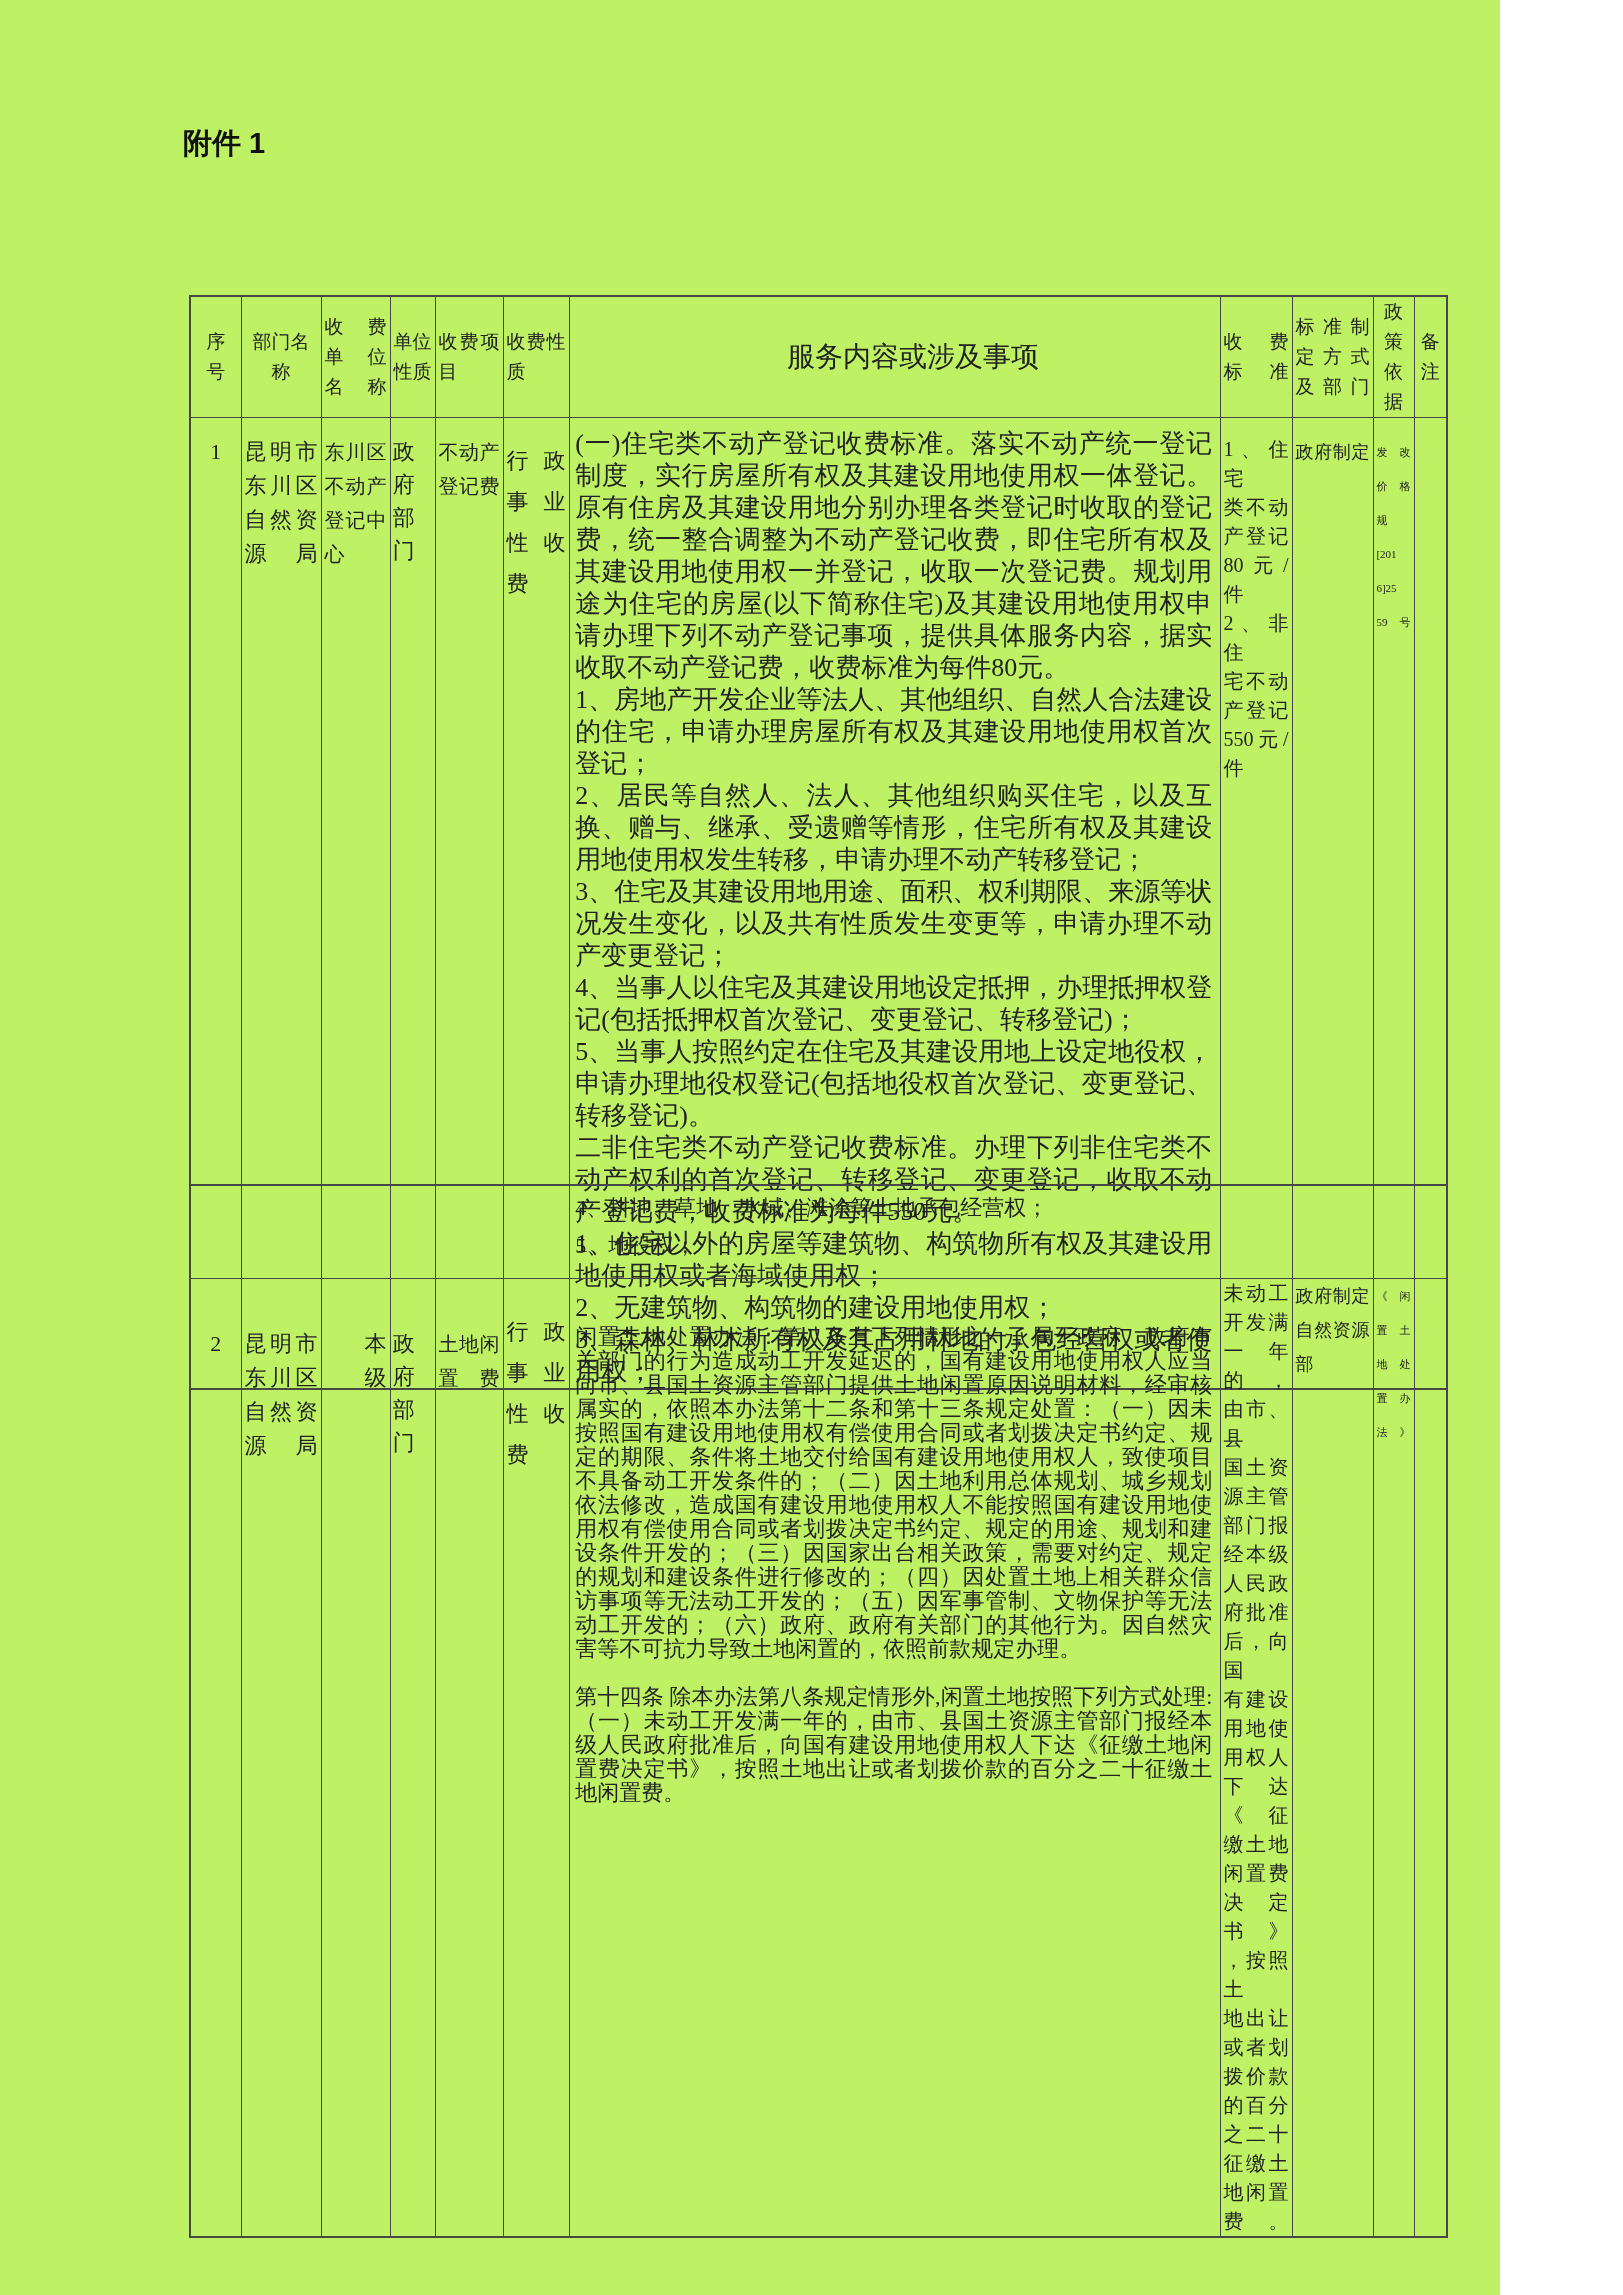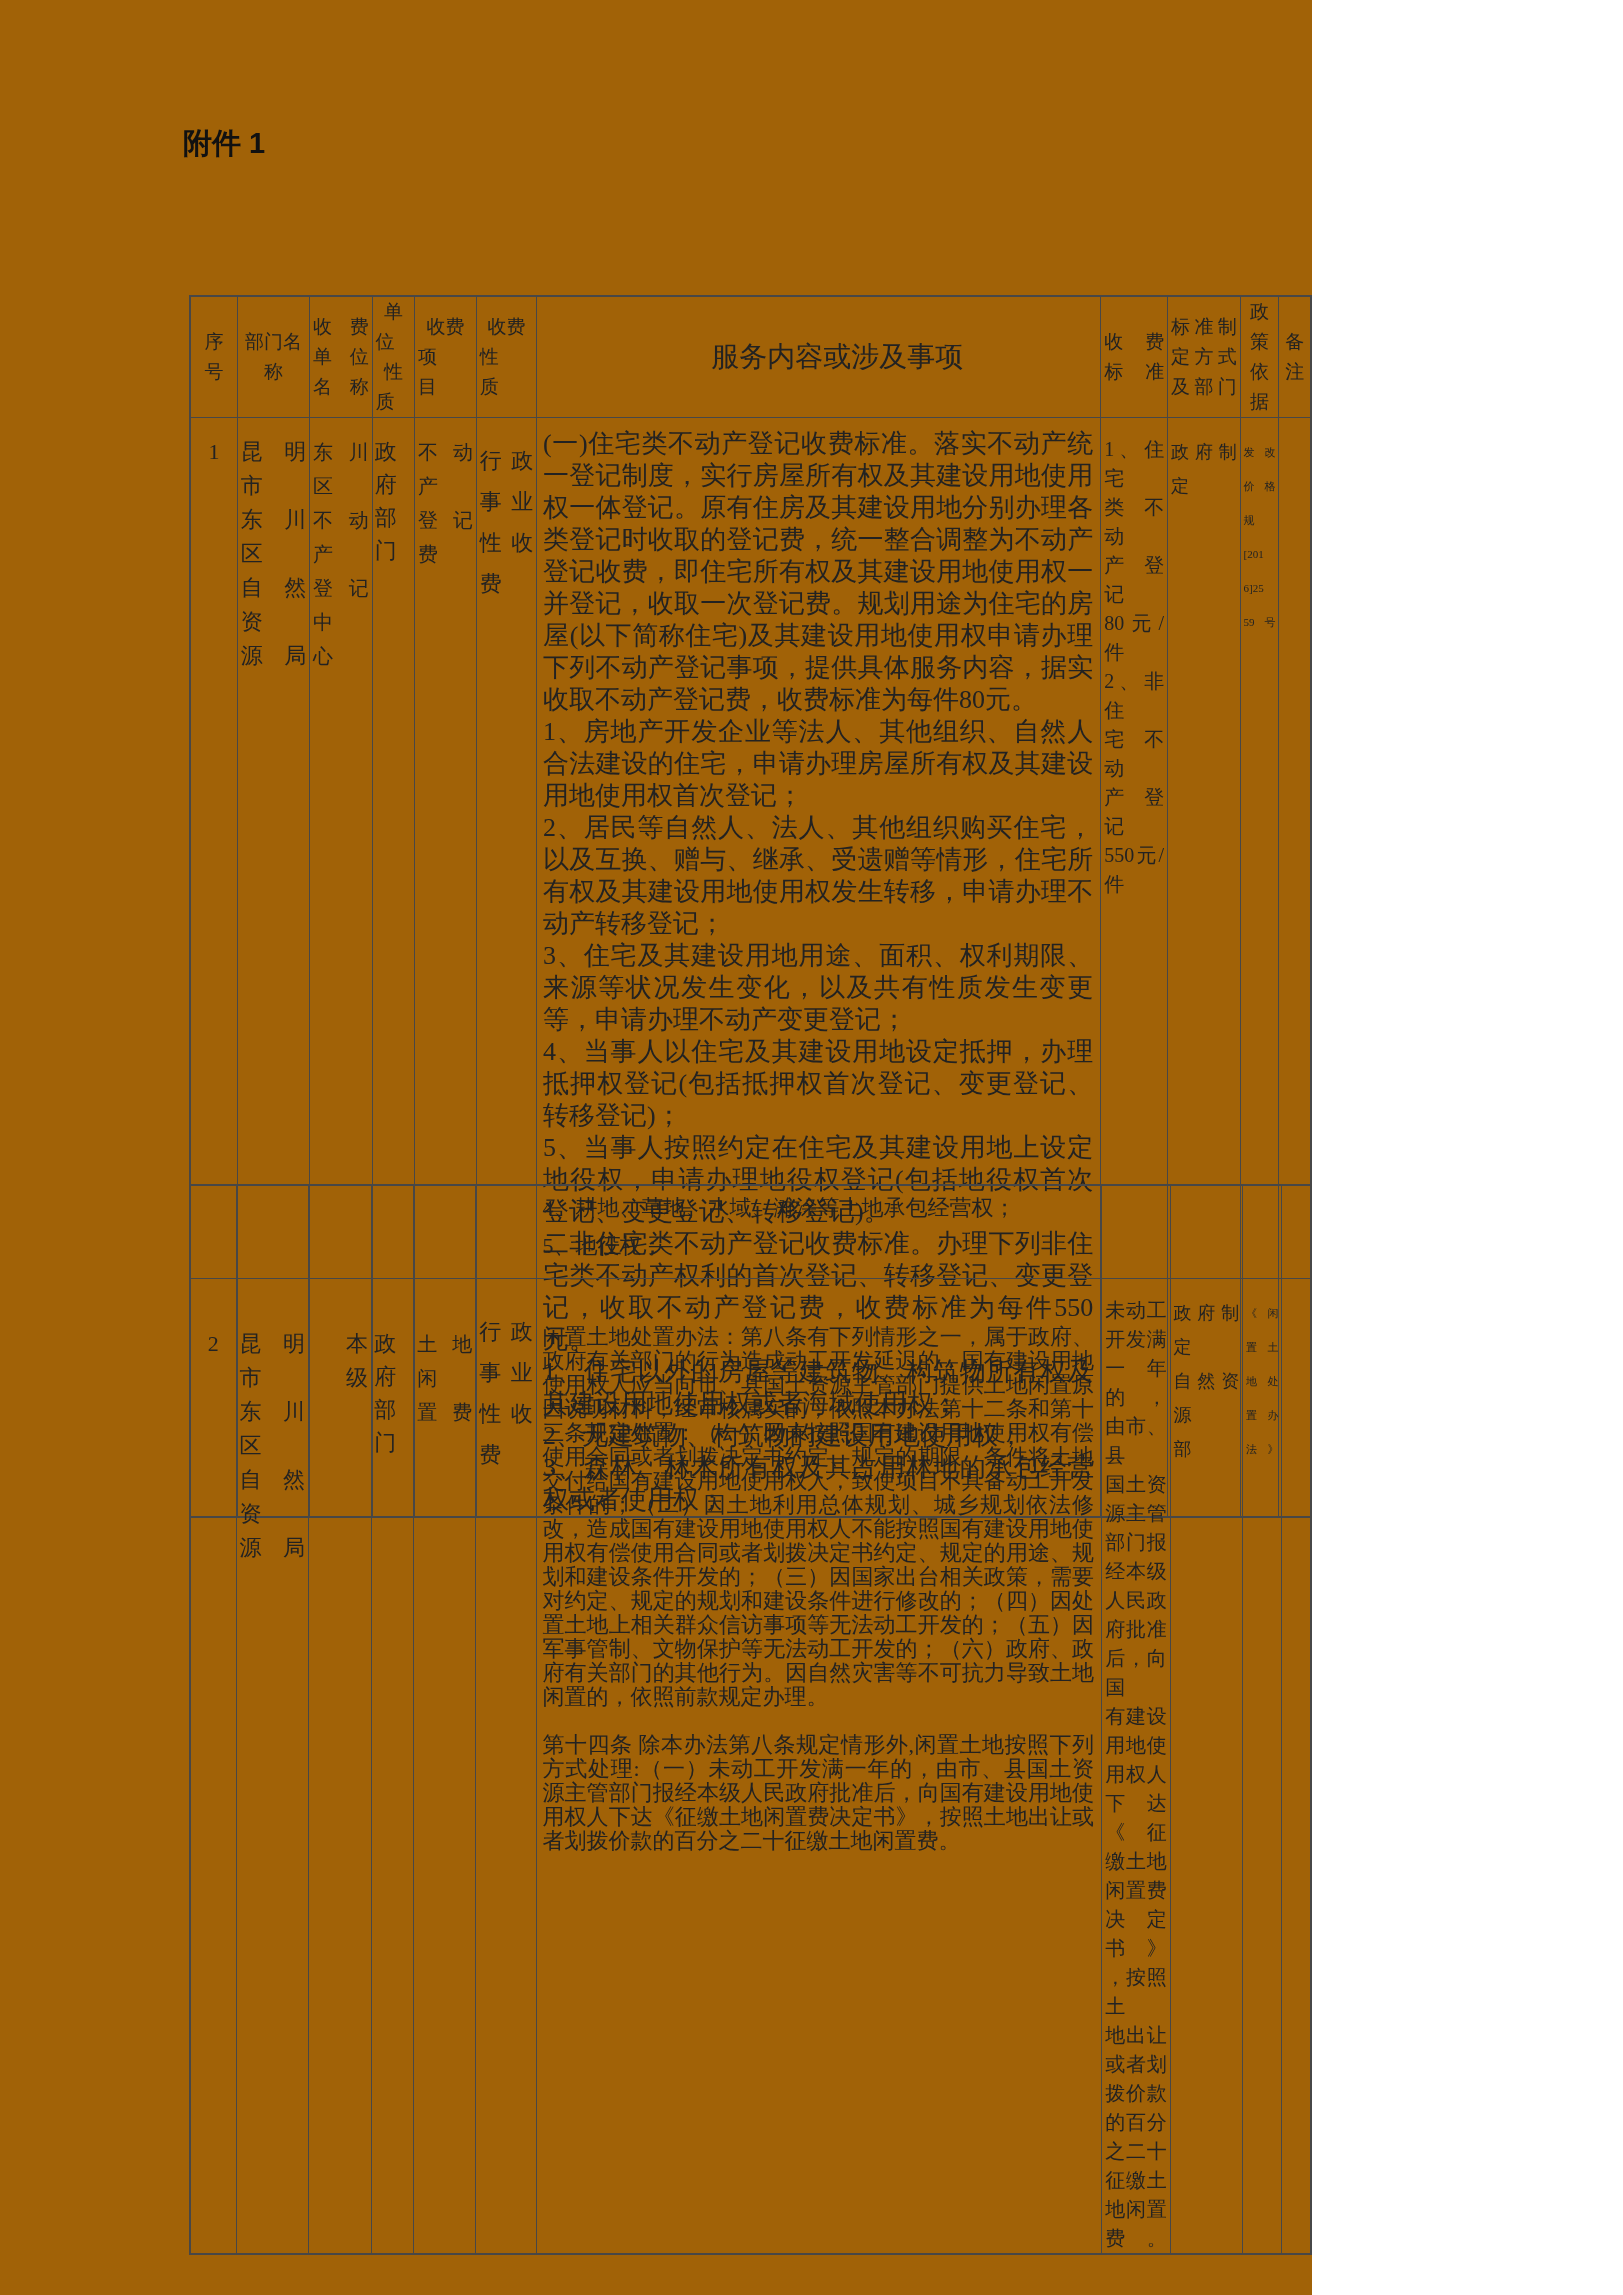--- a/index.html
+++ b/index.html
@@ -1,19 +1,19 @@
 <!DOCTYPE html>
 <html style="font-size:11.6px"><head>
 <meta charset="utf-8">
 <style>
   html,body{margin:0;padding:0;background:#ffffff;}
   .page{
     position:relative;
-    width:1312px;height:2295px;
-    background:#a16207;
+    width:1500px;height:2295px;
+    background:#bef264;
     font-family:"Liberation Serif","DejaVu Serif",serif;
     color:#222222;
     overflow:hidden;
   }
   .attachment{
     position:absolute;left:183px;top:124px;
     font-family:"Liberation Sans","DejaVu Sans",sans-serif;
     font-size:29px;font-weight:bold;white-space:pre;color:#111;
   }
   .doc-title{
@@ -52,21 +52,21 @@
   .f25{font-size:18px;line-height:34px;}
   .f24{font-size:11px;line-height:34px;}
   .f23{font-size:20px;line-height:29px;margin-left:36px;}
   .un{font-size:22px;line-height:33px;text-align:left;padding-left:2.2px;}
   .fee-nat{font-size:22px;line-height:41px;}
   .right{text-align:right;}
   .center{text-align:center;}
 
   .pt24{padding-top:17.4px;}
   .pt30{padding-top:22px;}
-  .pt6{padding-top:17px;}
+  .pt6{padding-top:0;}
   .pt44{padding-top:32px;}
   .pt66{padding-top:48px;}
 
   .svc1{font-size:26px;line-height:32px;text-align:justify;padding:10px 7.2px 0 5.8px;}
   .svcc{font-size:22px;line-height:38px;text-align:justify;padding:2.9px 7.2px 0 5.8px;}
   .svc2{font-size:22px;line-height:24px;text-align:justify;padding:46px 7.2px 0 5.8px;}
 </style>
 </head>
 <body>
 

